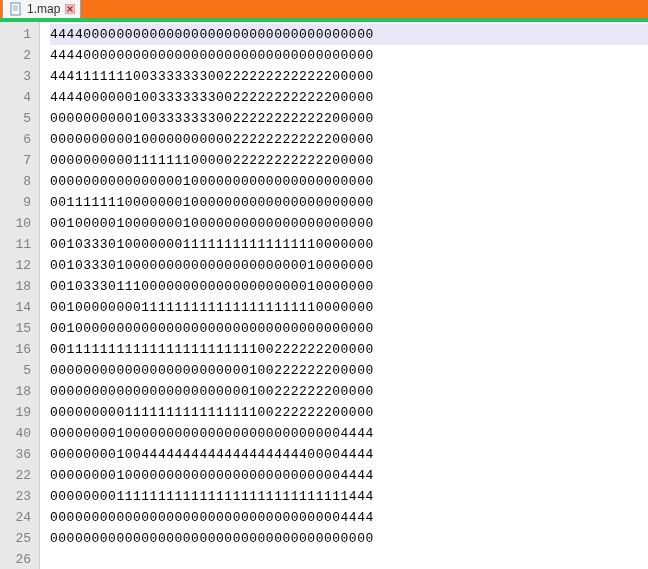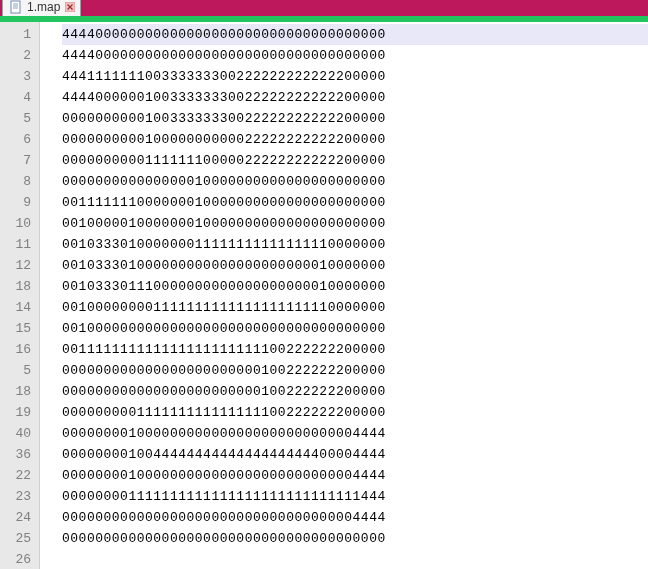--- a/index.html
+++ b/index.html
@@ -10,22 +10,22 @@
     body {
       font-family: Consolas, "Courier New", monospace;
       font-size: 13px;
       background: #fff;
       width: 648px;
       height: 569px;
       overflow: hidden;
     }
     .tab-bar {
       height: 22px;
-      background: #be185d;
-      border-bottom: 6px solid #22c55e;
+      background: #f97316;
+      border-bottom: 4px solid #22c55e;
       display: flex;
       align-items: flex-end;
     }
     .tab {
       display: flex;
       align-items: center;
       height: 20px;
       padding: 0 4px 0 6px;
       background: #f5f5f5;
       border: 1px solid #a0a0a0;
@@ -67,21 +67,21 @@
       user-select: none;
       font-size: 13px;
       line-height: 21px;
       padding-top: 2px;
     }
     .gutter-line {
       height: 21px;
     }
     .content {
       flex: 1;
-      padding-left: 22px;
+      padding-left: 10px;
       padding-top: 2px;
       font-size: 13px;
       line-height: 21px;
       color: #000;
       letter-spacing: 0.5px;
       white-space: pre;
       overflow: hidden;
     }
     .content-line {
       height: 21px;

